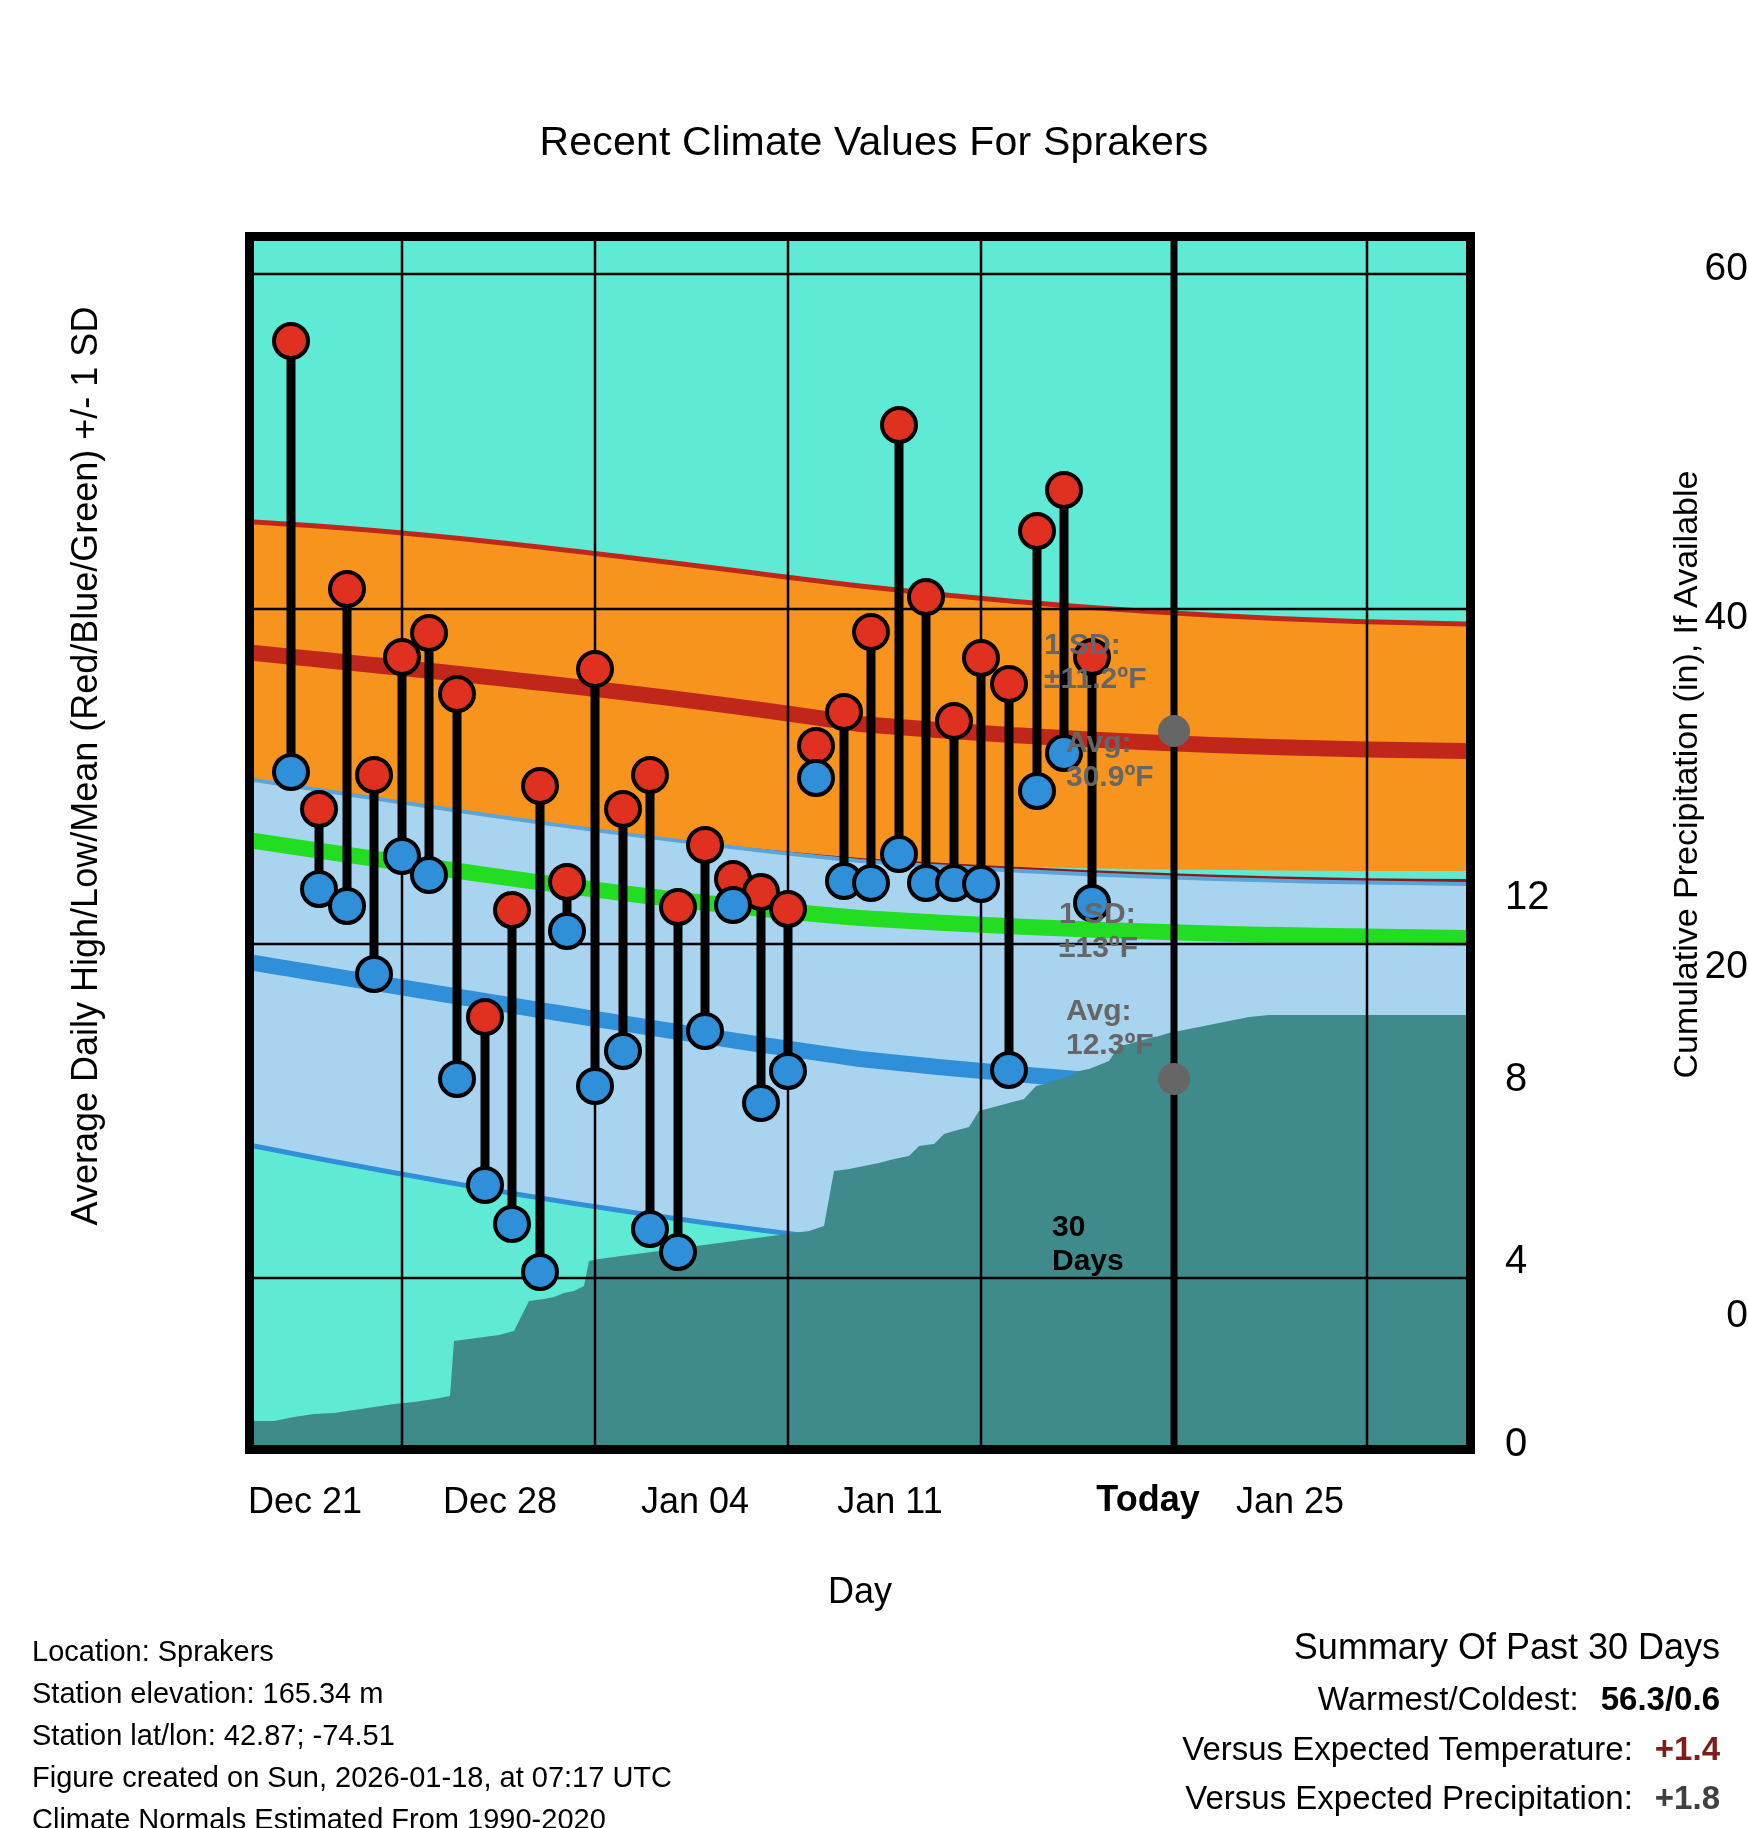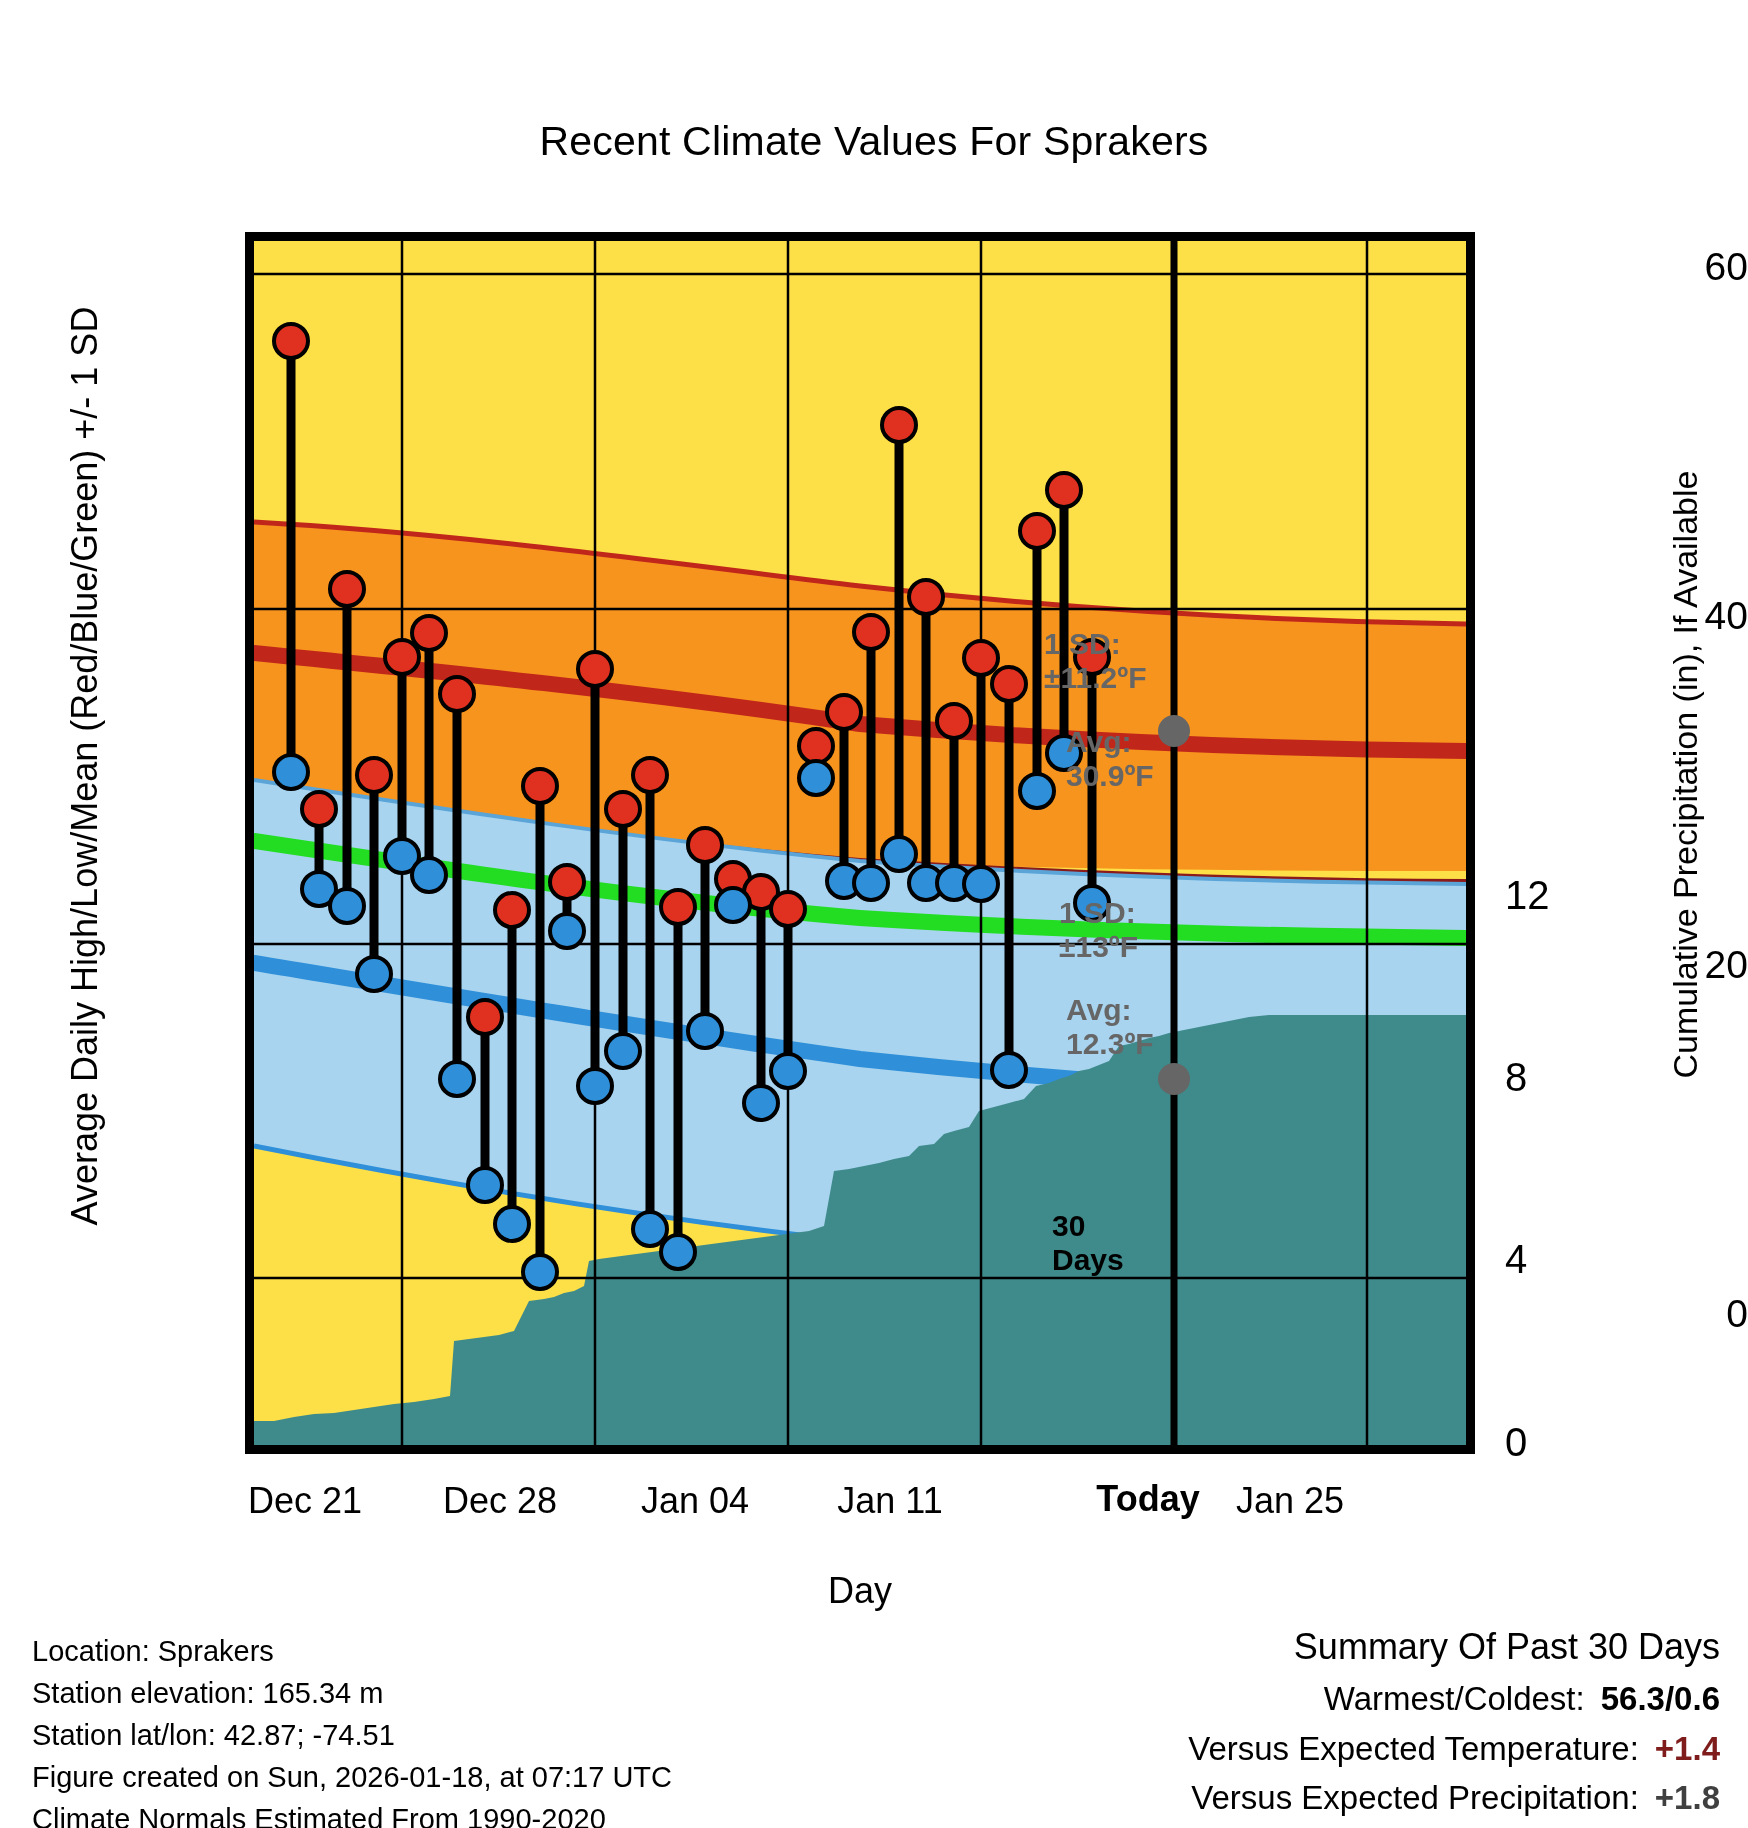--- a/index.html
+++ b/index.html
@@ -26,21 +26,21 @@
   }
   
   #plot-area {
     position: absolute;
     left: 245px;
     top: 232px;
     width: 1230px;
     height: 1222px;
     border: 9px solid #000;
     box-sizing: border-box;
-    background: #fde047;
+    background: #5eead4;
     overflow: hidden;
   }
   #plot-inner {
     position: absolute;
     left: 0; top: 0; right: 0; bottom: 0;
   }
   svg.layer {
     position: absolute;
     left: 0; top: 0;
     width: 100%;
@@ -128,21 +128,21 @@
     font-size: 33px;
     line-height: 1.5;
     text-align: right;
   }
   .sum-row {
     display: flex;
     justify-content: flex-end;
     align-items: baseline;
     gap: 16px;
   }
-  .sum-val { font-weight: bold; }
+  .sum-val { font-weight: bold; margin-left: 6px; }
   .red { color: #7f1d1d; }
   .green { color: #404040; }
 </style>
 </head>
 <body>
 
 <div id="title">Recent Climate Values For Sprakers</div>
 
 <div class="ylabel-left">Average Daily High/Low/Mean (Red/Blue/Green) +/- 1 SD</div>
 <div class="ylabel-right">Cumulative Precipitation (in), If Available</div>

